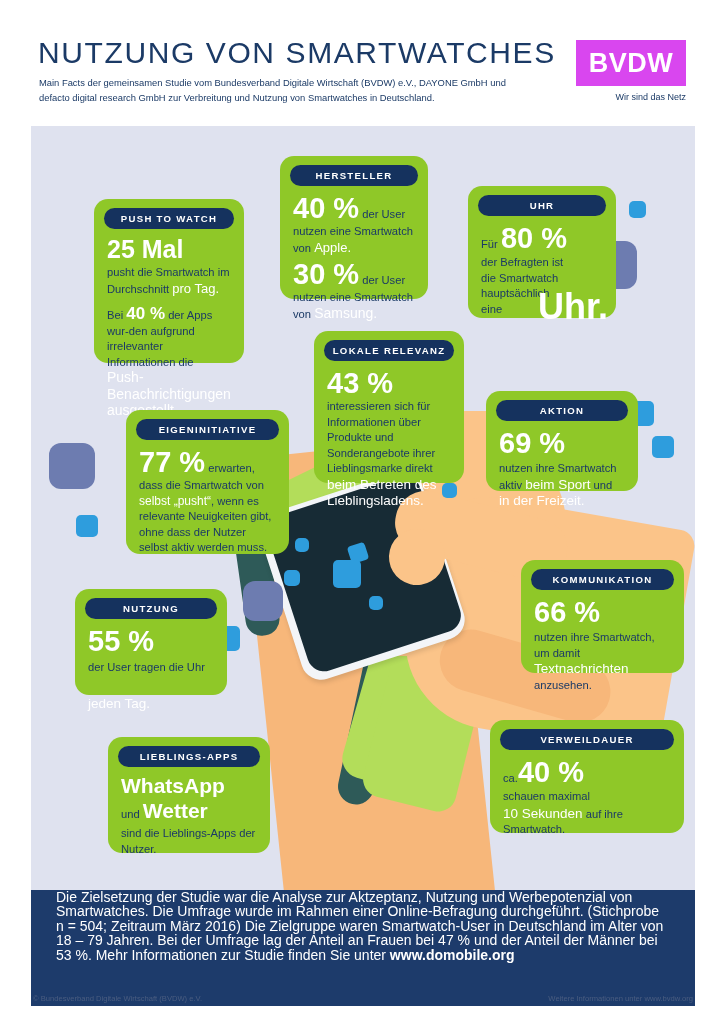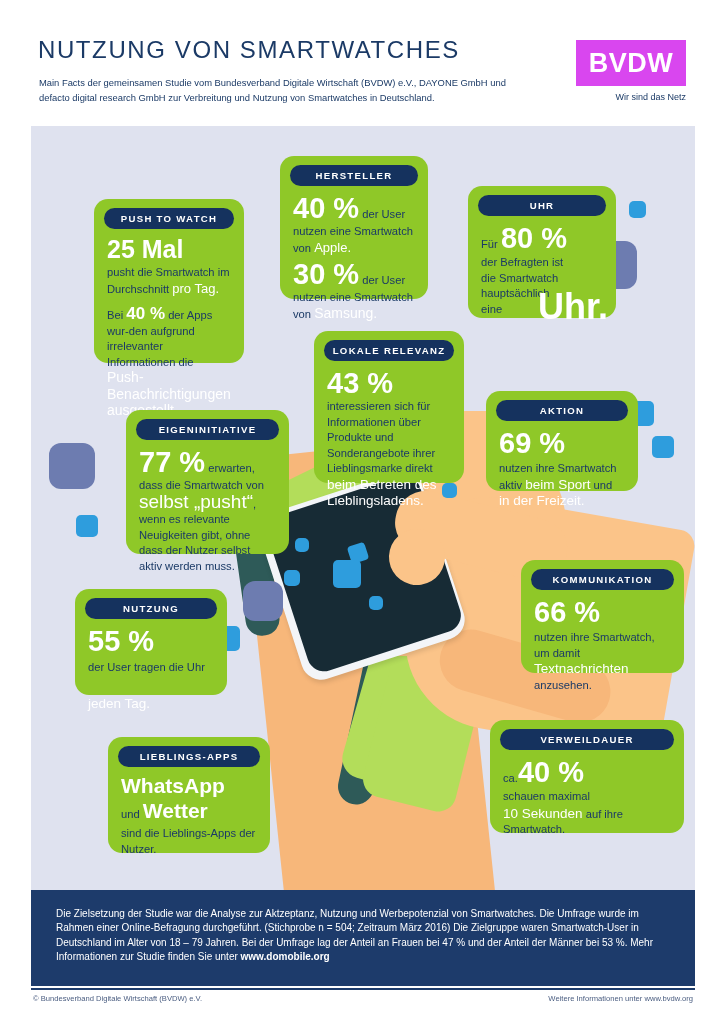--- a/index.html
+++ b/index.html
@@ -5,21 +5,21 @@
   html,body{margin:0;padding:0;background:#ffffff;}
   body{
     width:726px;height:1024px;position:relative;overflow:hidden;
     font-family:"Liberation Sans", sans-serif;
     background:#ffffff;
   }
   
   #header{position:absolute;left:0;top:0;width:726px;height:125px;background:#fff;}
   #title{
     position:absolute;left:38px;top:36px;
-    font-size:24px;letter-spacing:1.6px;color:#1b3a66;font-weight:400;
+    font-size:30px;letter-spacing:1.6px;color:#1b3a66;font-weight:400;
     white-space:nowrap;
   }
   #subtitle{
     position:absolute;left:39px;top:76px;width:500px;
     font-size:9.4px;line-height:14.5px;color:#1b3a66;
   }
   #logo-box{
     position:absolute;left:576px;top:40px;width:110px;height:46px;
     background:#d946ef;
   }
@@ -137,23 +137,23 @@
   }
   .big{color:#ffffff;font-weight:700;}
   .wh{color:#ffffff;}
   .p24{font-size:25px;line-height:29px;}
   .p21{font-size:21px;line-height:26px;}
   .p28{font-size:29px;line-height:32px;}
   .p34{font-size:36px;line-height:36px;}
 
   
   #footband{
-    position:absolute;left:31px;top:890px;width:664px;height:96px;
+    position:absolute;left:31px;top:890px;width:664px;height:116px;
     background:#1d3b6b;color:#ffffff;box-sizing:border-box;
-    padding:17px 25px 0 25px;font-size:10px;line-height:14.4px;
+    padding:0 25px 0 25px;font-size:14px;line-height:14.4px;
   }
   #footrule{position:absolute;left:31px;top:988px;width:664px;height:2px;background:#1d3b6b;}
   #copyright{position:absolute;left:33px;top:994px;font-size:7.6px;color:#4a5d80;}
   #morinfo{position:absolute;right:33px;top:994px;font-size:7.6px;color:#4a5d80;text-align:right;}
 </style>
 </head>
 <body>
 
 <div id="header">
   <div id="title">NUTZUNG VON SMARTWATCHES</div>
@@ -231,21 +231,21 @@
   <div class="card" style="left:283px;top:205px;width:150px;height:152px;">
     <div class="card-head">LOKALE RELEVANZ</div>
     <div class="card-body">
       <span class="big p28">43 %</span><span> interessieren sich für Informationen über Produkte und Sonderangebote ihrer Lieblingsmarke direkt </span><span class="wh" style="font-size:13.5px;">beim Betreten des Lieblingsladens.</span>
     </div>
   </div>
 
   <div class="card" style="left:95px;top:284px;width:163px;height:144px;">
     <div class="card-head">EIGENINITIATIVE</div>
     <div class="card-body">
-      <span class="big p28">77 %</span><span> erwarten, dass die Smartwatch von </span><span class="wh" style="font-size:19px;">selbst „pusht“</span><span>, wenn es relevante Neuigkeiten gibt, ohne dass der Nutzer selbst aktiv werden muss.</span>
+      <span class="big p28">77 %</span><span> erwarten, dass die Smartwatch von </span><span class="wh" style="font-size:12px;">selbst „pusht“</span><span>, wenn es relevante Neuigkeiten gibt, ohne dass der Nutzer selbst aktiv werden muss.</span>
     </div>
   </div>
 
   <div class="card" style="left:455px;top:265px;width:152px;height:100px;">
     <div class="card-head">AKTION</div>
     <div class="card-body">
       <div class="big p28">69 %</div>
       <div style="margin-top:2px;"><span>nutzen ihre Smartwatch aktiv </span><span class="wh" style="font-size:13.5px;">beim Sport</span><span> und </span><span class="wh" style="font-size:13.5px;">in der Freizeit.</span></div>
     </div>
   </div>

